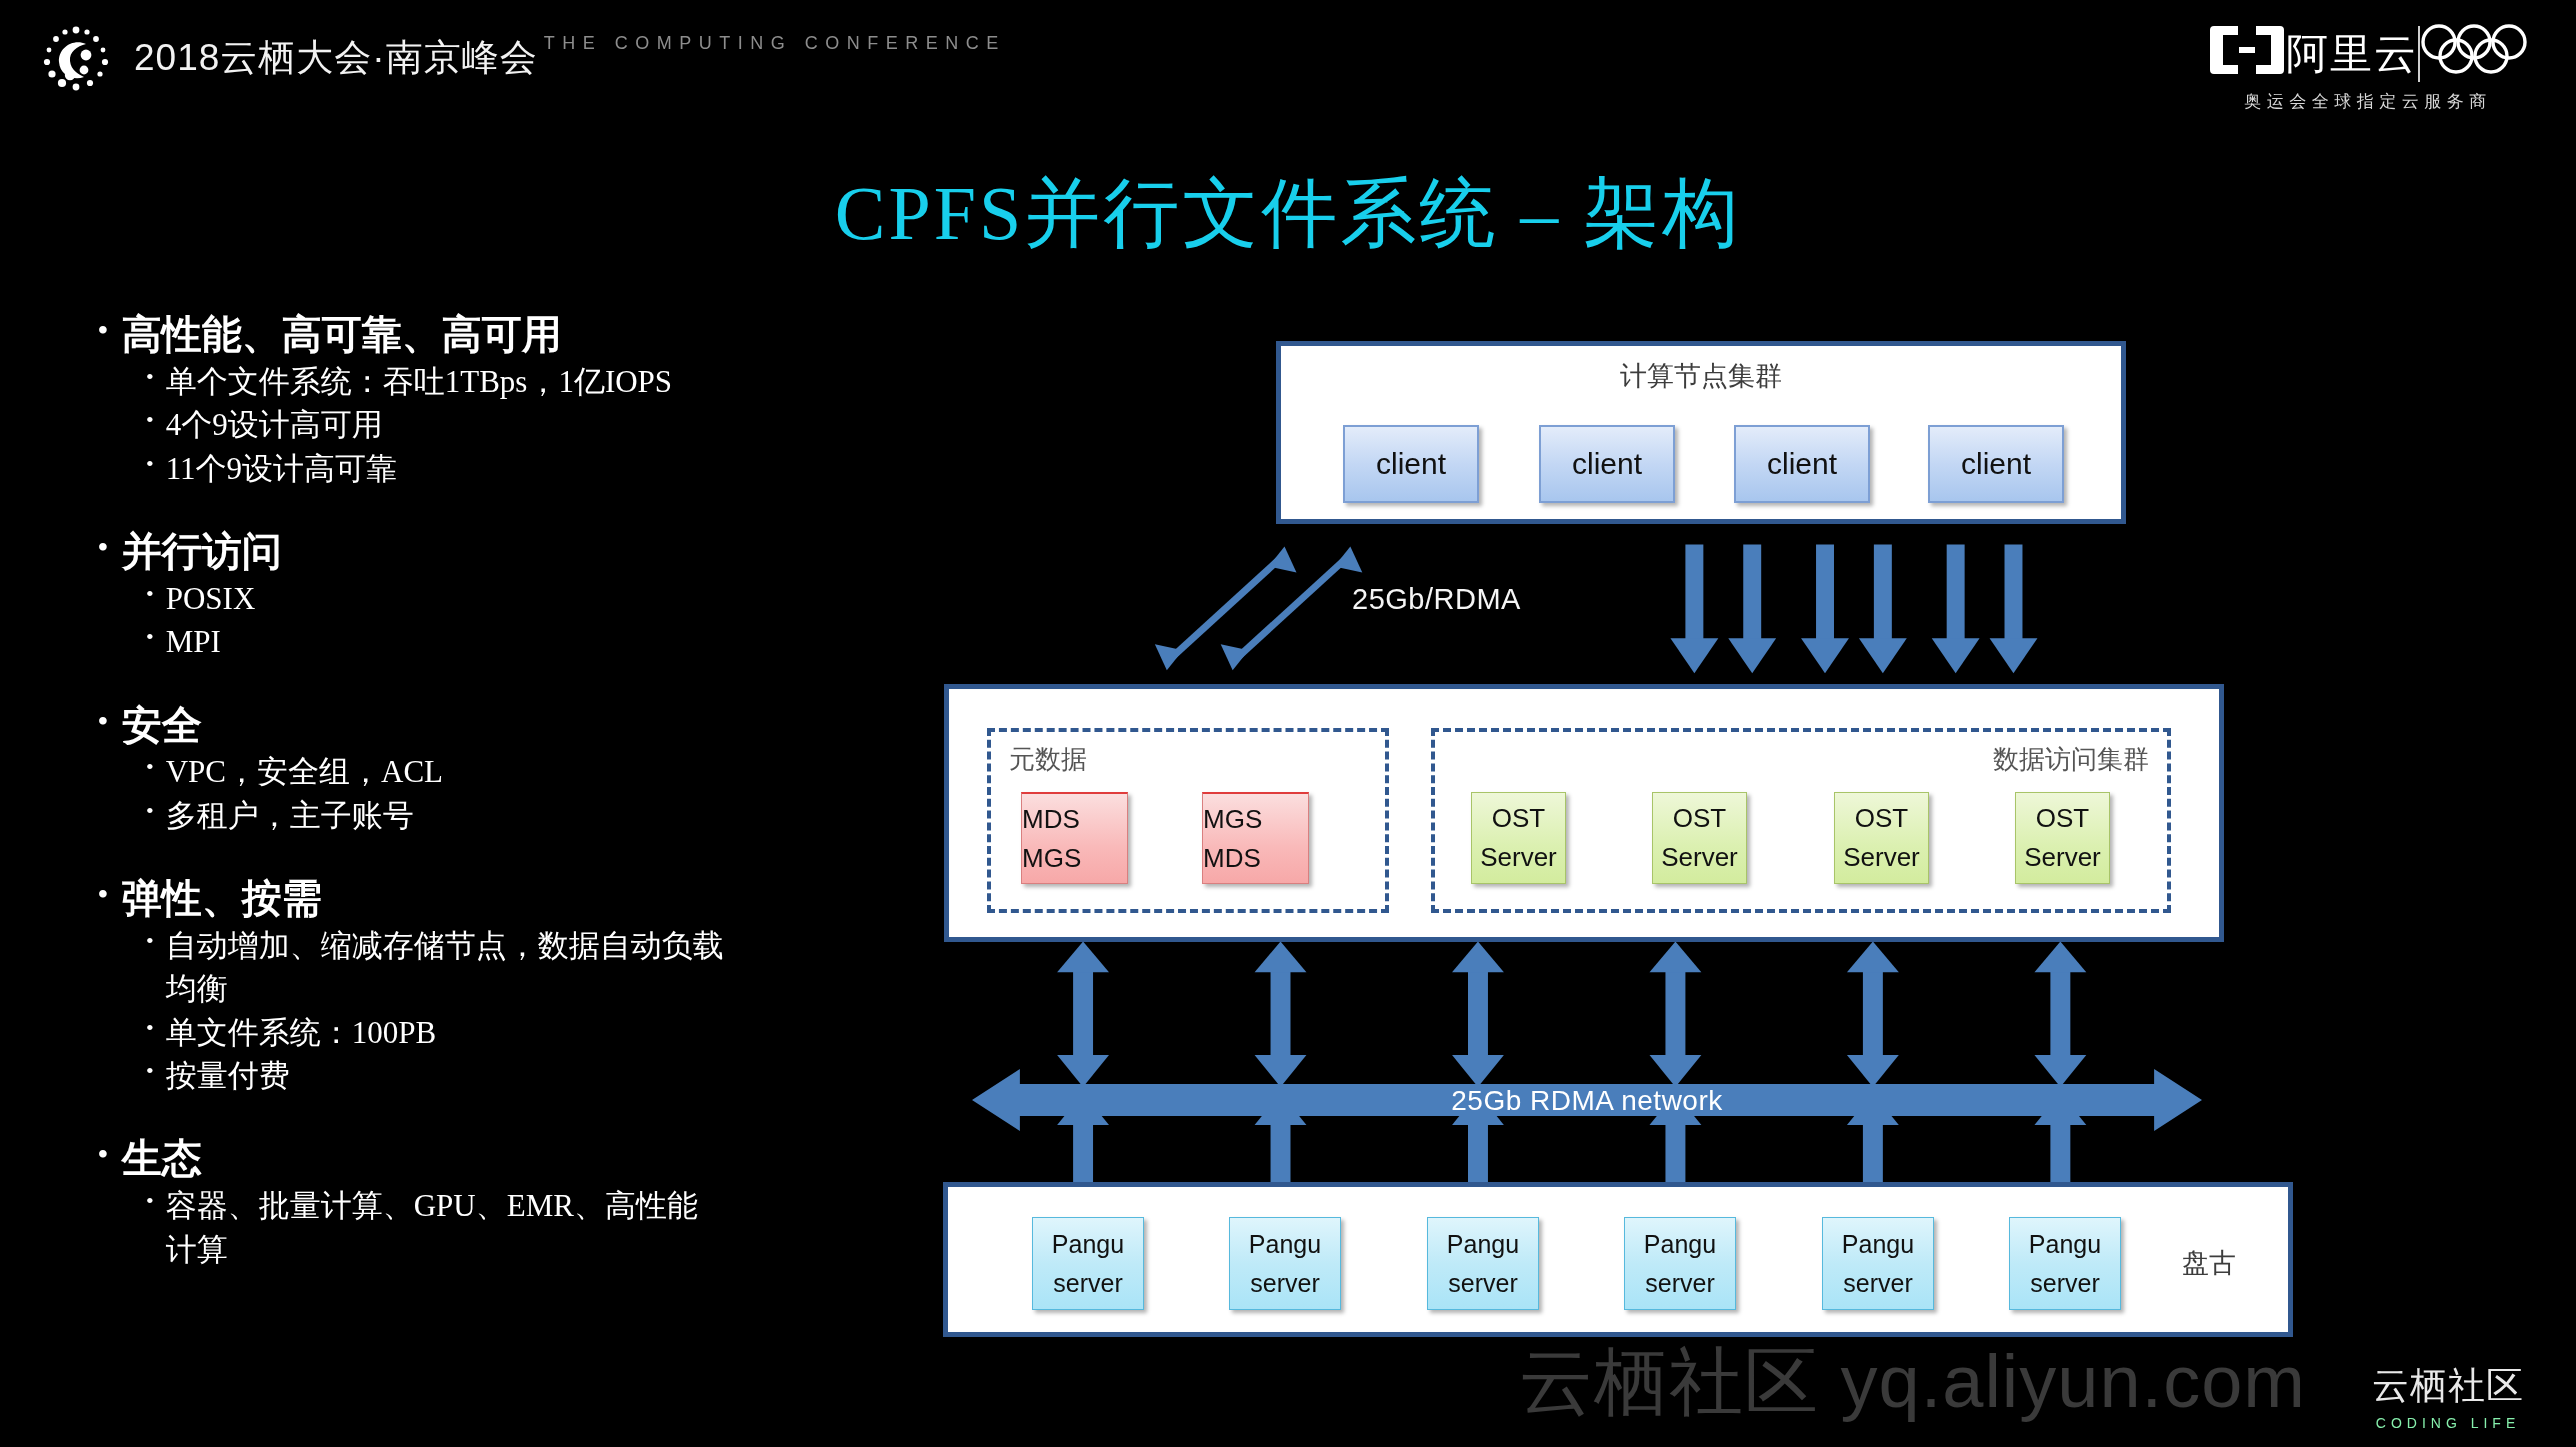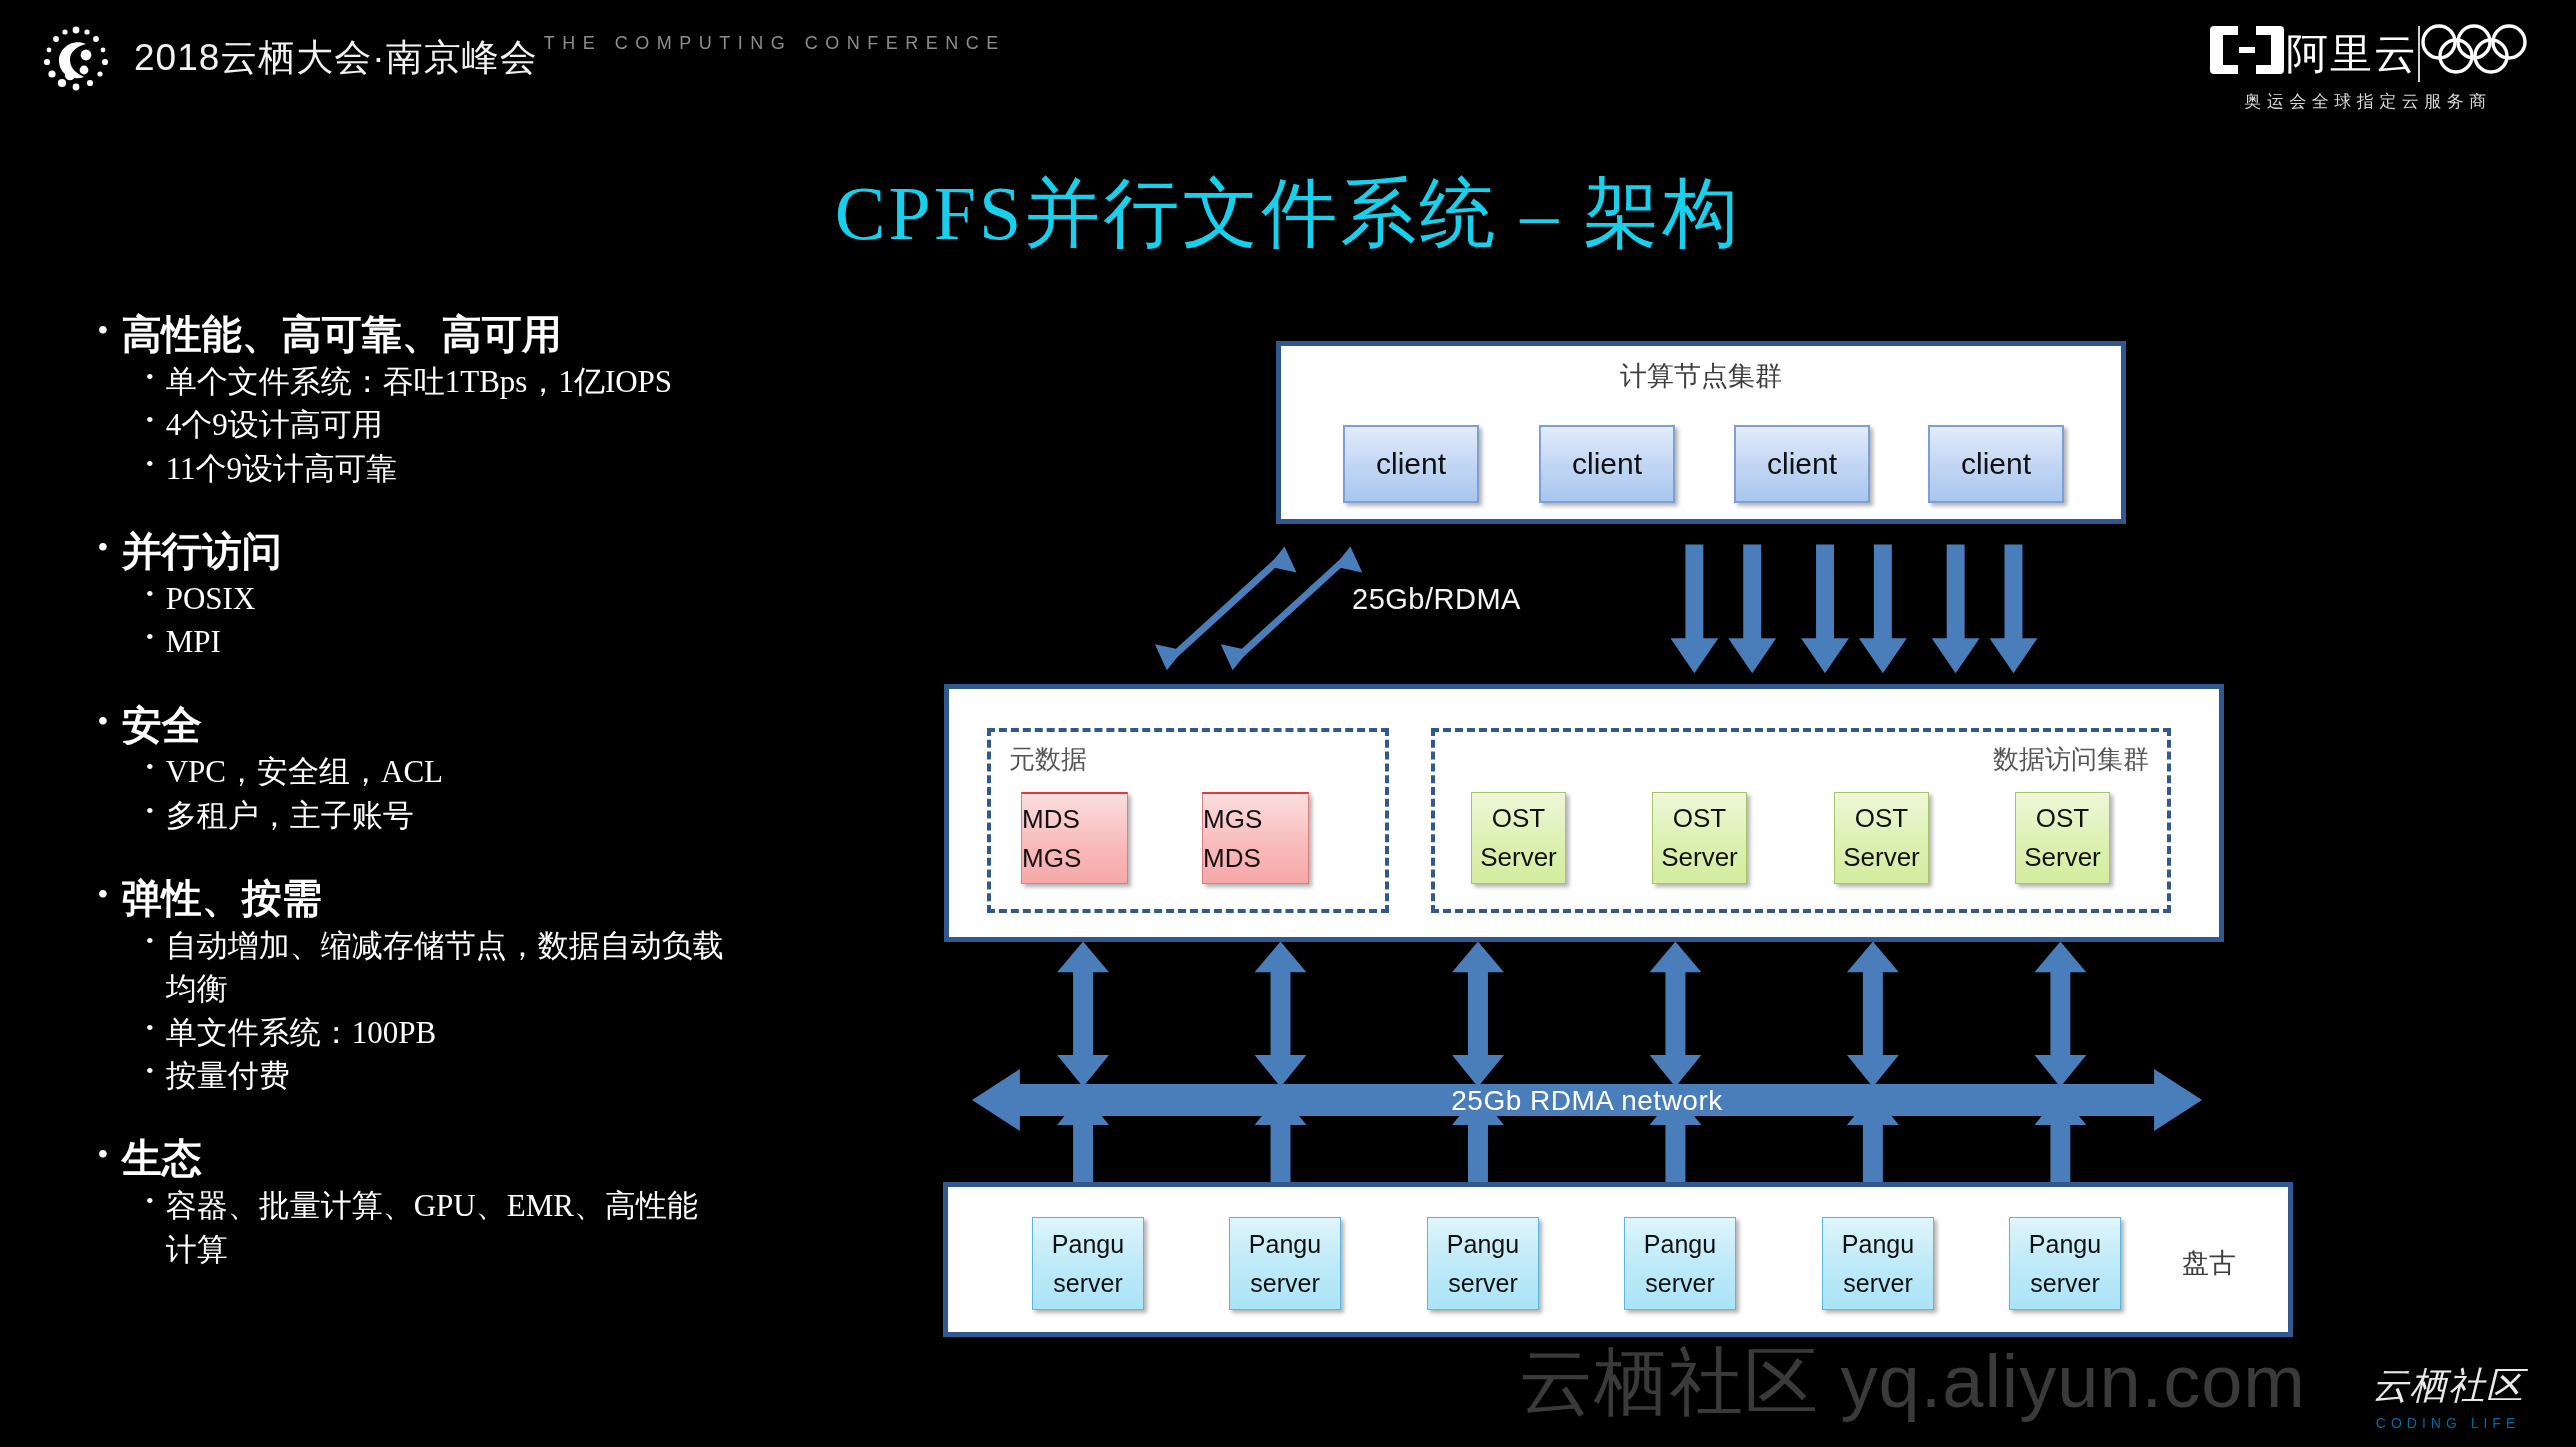--- a/index.html
+++ b/index.html
@@ -137,23 +137,23 @@
     font-size: 29px; color: #f5f5f5; letter-spacing: 0.5px;
   }
 
   
   .watermark {
     position: absolute; left: 1519px; bottom: 14px;
     font-family: "Liberation Sans", sans-serif;
     font-size: 74px; color: #3a3a3a; white-space: nowrap; letter-spacing: 1px;
   }
   .wm-logo { position: absolute; right: 52px; bottom: 16px; text-align: center; }
-  .wm-logo-row { display: flex; align-items: center; gap: 2px; font-style: italic; }
+  .wm-logo-row { display: flex; align-items: center; gap: 2px; }
   .wm-logo-cn { font-size: 37px; color: #e9e9e9; letter-spacing: 1px; }
-  .wm-logo-sub { font-size: 14px; color: #0369a1; letter-spacing: 5px; margin-top: 4px; }
+  .wm-logo-sub { font-size: 14px; color: #86efac; letter-spacing: 5px; margin-top: 4px; }
 
   svg.layer { position: absolute; left: 0; top: 0; width: 2576px; height: 1447px; pointer-events: none; }
 </style>
 </head>
 <body>
 
 <div class="slide">
 
   <div class="brand-left">
     <div class="brand-mark">

